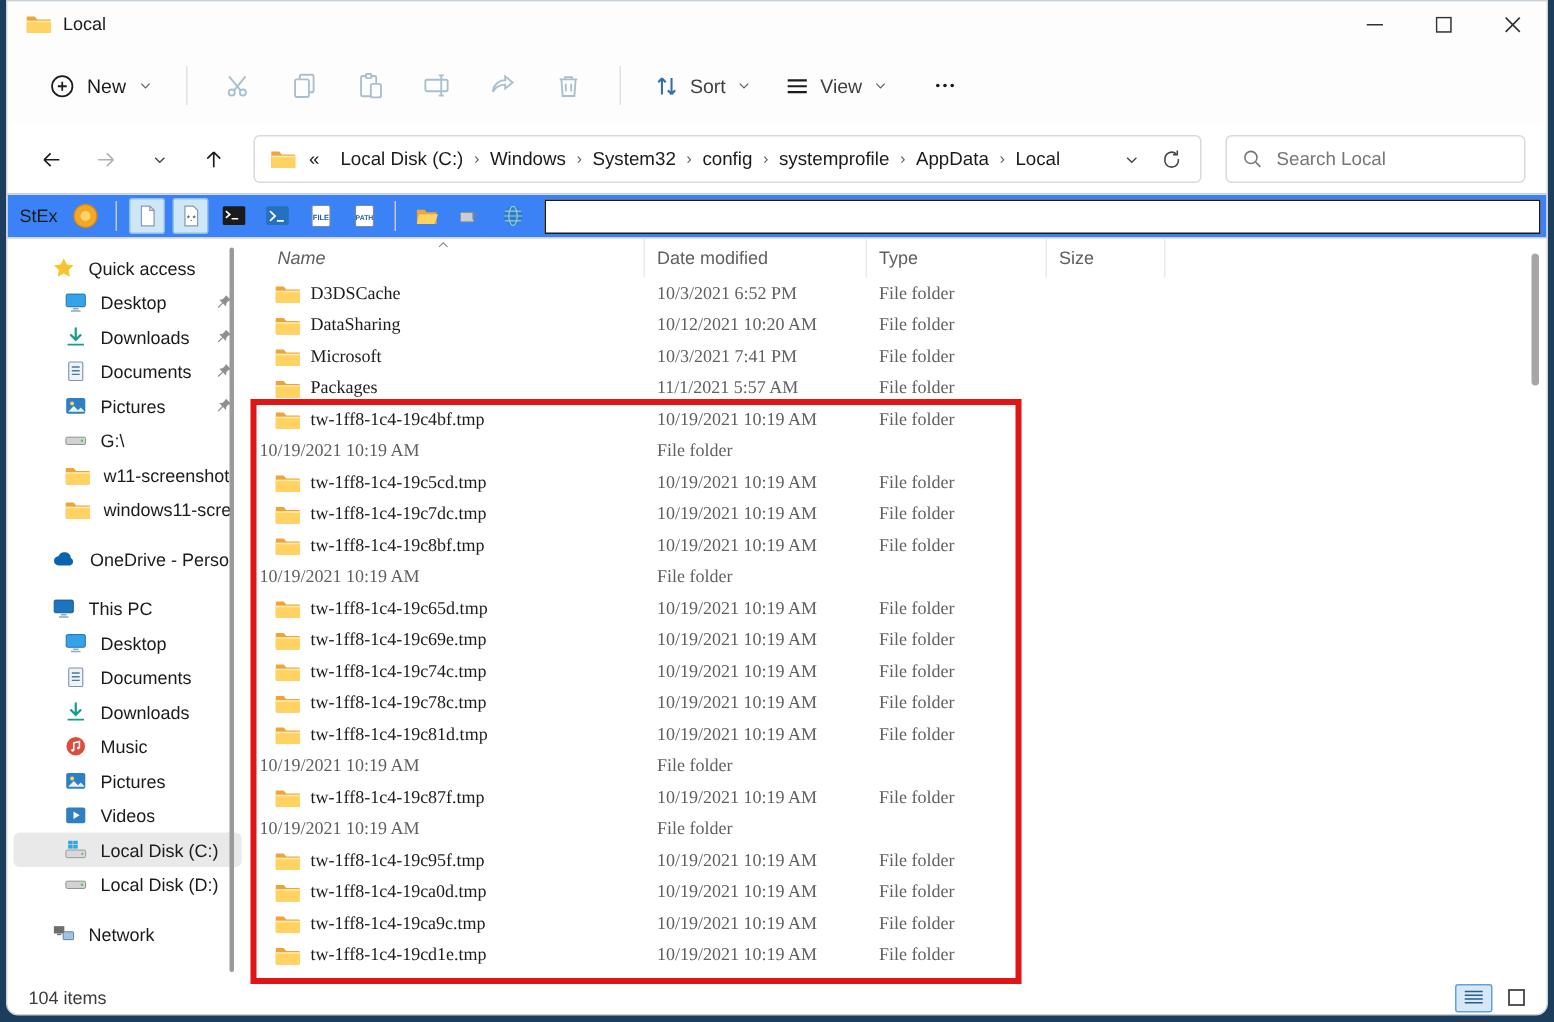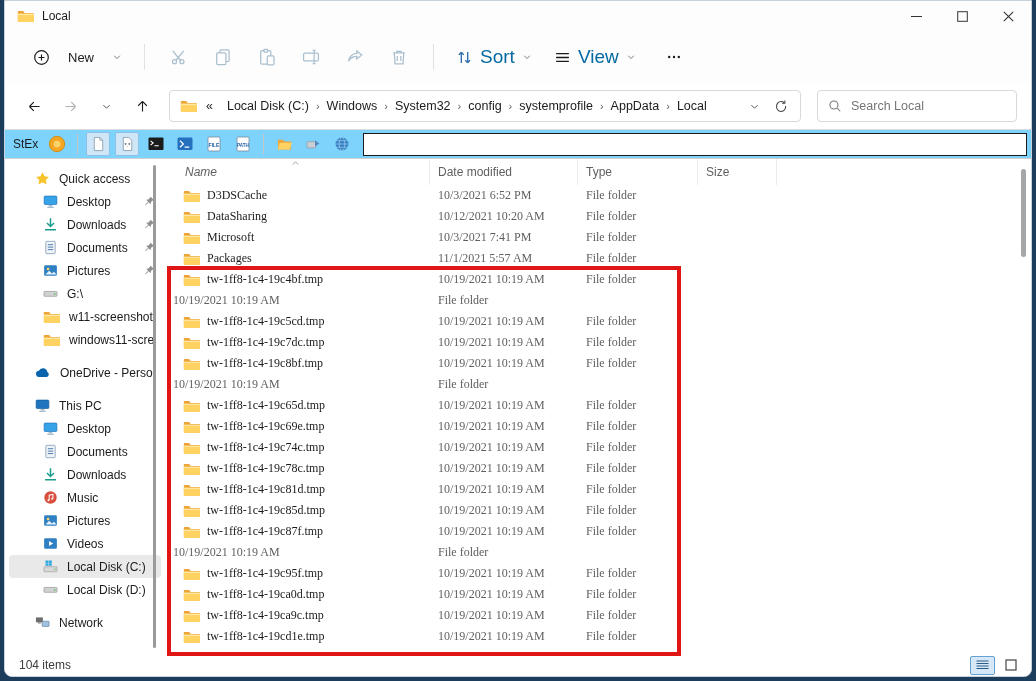--- a/index.html
+++ b/index.html
@@ -12,43 +12,43 @@
   .ic { display:inline-flex; align-items:center; justify-content:center; flex:0 0 auto; }
 
   
   .titlebar { height:30px; display:flex; align-items:center; background:#fdfdfd; padding-left:12px; }
   .titlebar .t-label { font-size:12px; color:#1b1b1b; margin-left:8px; }
   .win-controls { margin-left:auto; display:flex; height:100%; }
   .win-btn { width:46px; display:flex; align-items:center; justify-content:center; color:#333; }
 
   
   .commandbar { height:52px; display:flex; align-items:center; background:#fdfdfd; padding:0 10px 0 18px; gap:2px; }
-  .cmd-new { display:flex; align-items:center; gap:18px; font-size:13px; color:#1b1b1b; padding:7px 10px; border-radius:4px; }
+  .cmd-new { display:flex; align-items:center; gap:8px; font-size:13px; color:#1b1b1b; padding:7px 10px; border-radius:4px; }
   .cmd-sep { width:1px; height:26px; background:#e1e1e1; margin:0 10px; }
   .cmd-icon { width:44px; height:36px; display:flex; align-items:center; justify-content:center; color:#a9bfce; }
-  .cmd-group { display:flex; align-items:center; gap:7px; font-size:19px; color:#0369a1; padding:7px 10px; border-radius:4px; }
+  .cmd-group { display:flex; align-items:center; gap:7px; font-size:13px; color:#404040; padding:7px 10px; border-radius:4px; }
   .chev { color:#5f5f5f; }
 
   
   .addressbar { height:46px; display:flex; align-items:center; background:#fff; padding:0 14px; gap:6px; }
   .nav-btn { width:30px; height:30px; display:flex; align-items:center; justify-content:center; color:#1b1b1b; border-radius:4px; }
   .nav-btn.disabled { color:#b0b0b0; }
   .crumb-box { flex:1; height:32px; border:1px solid #d9d9d9; border-radius:4px; display:flex;
     align-items:center; padding:0 8px 0 10px; gap:4px; font-size:12.5px; color:#1b1b1b; margin-left:6px; background:#fff; }
   .crumb-seg { padding:4px 5px; white-space:nowrap; }
   .crumb-sep { color:#5f5f5f; font-size:11px; padding:0 2px; }
   .crumb-right { margin-left:auto; display:flex; align-items:center; gap:14px; color:#444; padding-right:4px; }
   .search-box { width:200px; height:32px; border:1px solid #d9d9d9; border-radius:4px; display:flex;
     align-items:center; padding:0 10px; gap:9px; margin-left:10px; background:#fff; }
   .search-box input { border:none; outline:none; width:100%; font-size:12.5px;
     font-family:"Liberation Sans", sans-serif; color:#1b1b1b; background:transparent; }
   .search-box input::placeholder { color:#767676; }
 
   
-  .stexbar { height:30px; background:#7dd3fc; border-top:1px solid #dcdcdc; border-bottom:1px solid #d0d0d0;
+  .stexbar { height:30px; background:#3b82f6; border-top:1px solid #dcdcdc; border-bottom:1px solid #d0d0d0;
     display:flex; align-items:center; padding:0 4px 0 8px; gap:5px; }
   .stex-label { font-size:12px; color:#1b1b1b; margin-right:2px; }
   .stex-btn { width:24px; height:24px; display:flex; align-items:center; justify-content:center; border-radius:2px; }
   .stex-btn.active { background:#cfe6f7; border:1px solid #8ec1e8; }
   .stex-sep { width:1px; height:20px; background:#c6c6c6; margin:0 3px; }
   .stex-input { flex:1; height:23px; border:1px solid #1b1b1b; background:#fff; margin-left:4px;
     font-family:"Liberation Sans", sans-serif; font-size:12px; padding:0 5px; outline:none; }
 
   
   .main { flex:1; display:flex; min-height:0; position:relative; background:#fff; }
@@ -872,30 +872,20 @@
                 </svg>
               </span>
        <span>tw-1ff8-1c4-19c81d.tmp</span>
             </div>
      <div class="c-date">10/19/2021 10:19 AM</div>
      <div class="c-type">File folder</div>
      <div class="c-size"></div>
      <div></div>
    </div>
           <div class="row">
-     <div class="c-name">
-              <span class="ic">
-                <svg width="17" height="14" viewBox="0 0 20 16">
-                  <path d="M1 2.2h6.2l2 2.3h9.8a1 1 0 011 1V14a1 1 0 01-1 1H2a1 1 0 01-1-1z" fill="#eda53b"></path>
-                  <path d="M1 5.4h19V14a1 1 0 01-1 1H2a1 1 0 01-1-1z" fill="#ffd262"></path>
-                  <path d="M1 5.4h19v1.3H1z" fill="#ffe9a8"></path>
-                </svg>
-              </span>
-       <span>tw-1ff8-1c4-19c85d.tmp</span>
-            </div>
      <div class="c-date">10/19/2021 10:19 AM</div>
      <div class="c-type">File folder</div>
      <div class="c-size"></div>
      <div></div>
    </div>
           <div class="row">
      <div class="c-name">
               <span class="ic">
                 <svg width="17" height="14" viewBox="0 0 20 16">
                   <path d="M1 2.2h6.2l2 2.3h9.8a1 1 0 011 1V14a1 1 0 01-1 1H2a1 1 0 01-1-1z" fill="#eda53b"></path>

